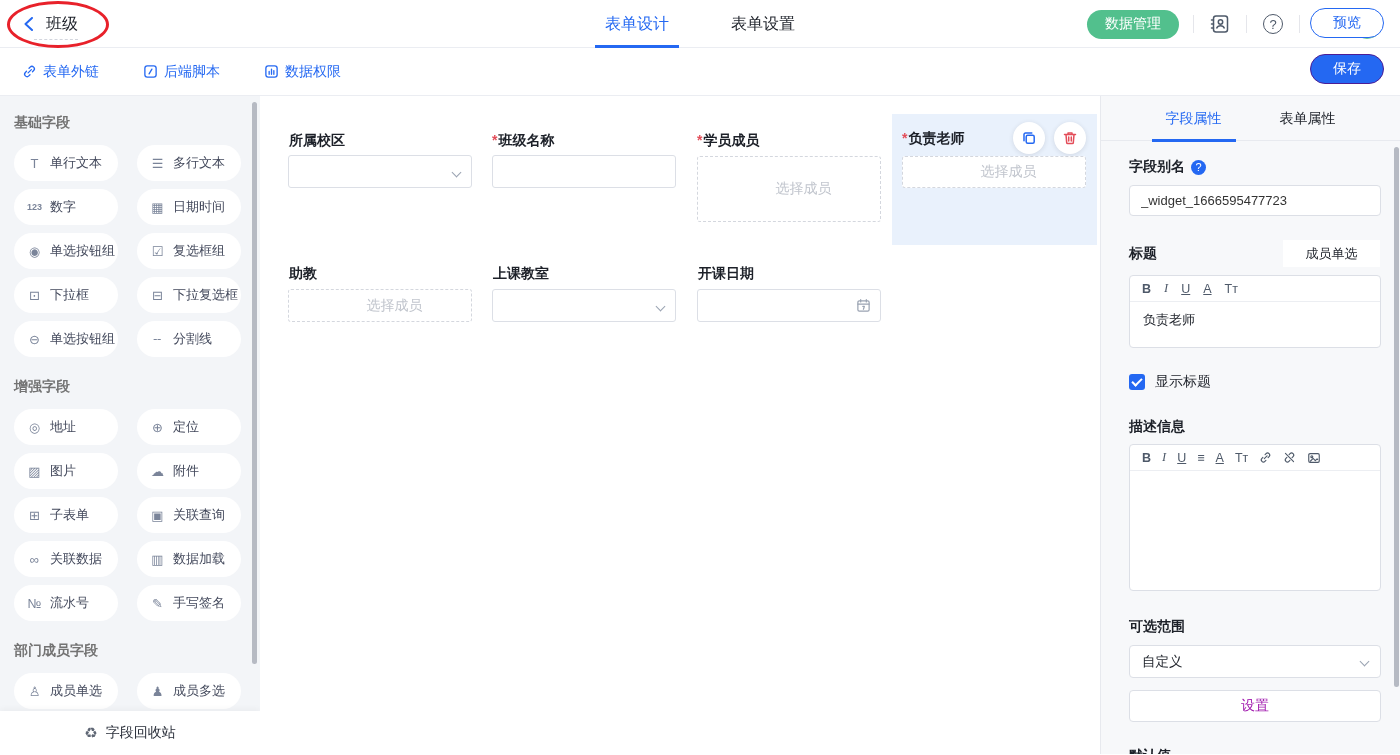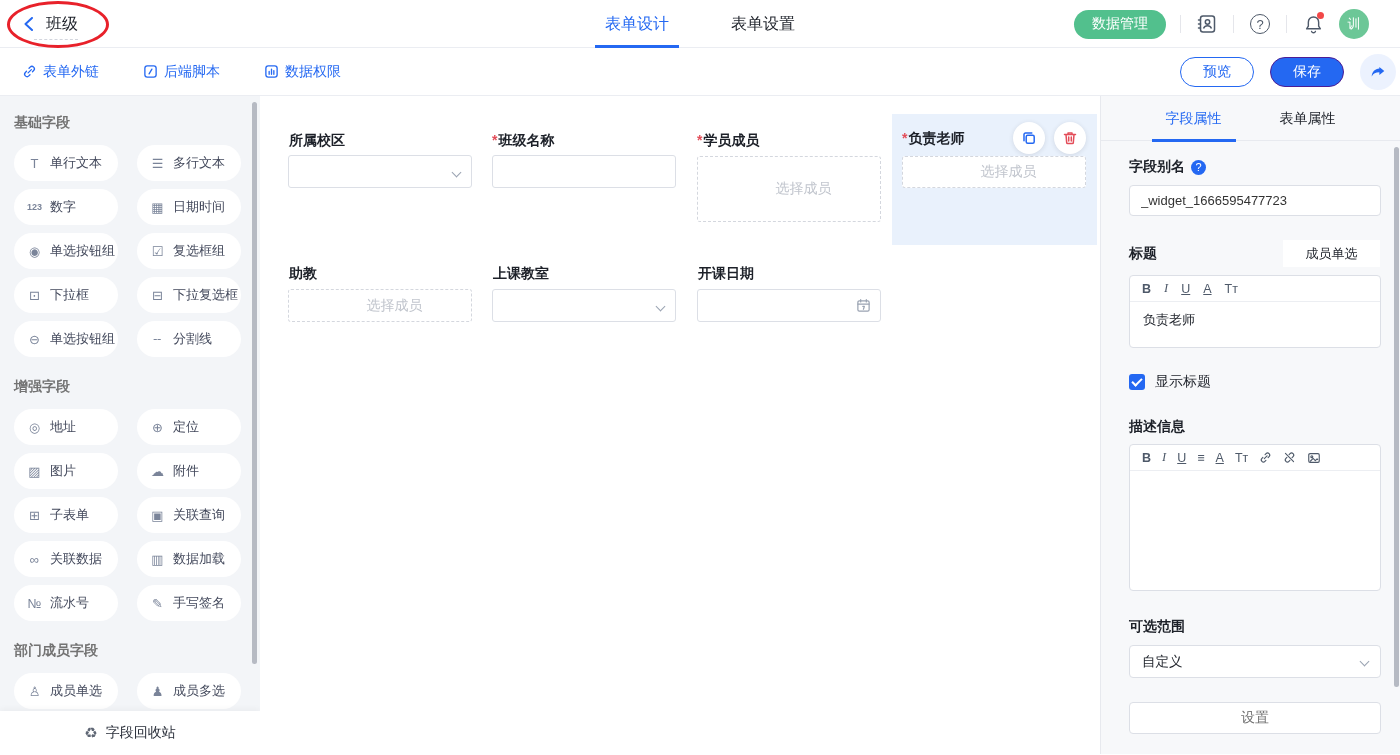--- a/index.html
+++ b/index.html
@@ -9,33 +9,33 @@
   
   .header { position:relative; height:48px; background:#fff; border-bottom:1px solid #ebedf2; }
   .back { position:absolute; left:22px; top:0; height:48px; display:flex; align-items:center; gap:10px; cursor:pointer; }
   .back-title { font-size:16px; color:#1d2129; }
   .back-underline { position:absolute; left:34px; top:39px; width:44px; border-bottom:1px dashed #d3d6de; }
   .annotation { position:absolute; left:7px; top:1px; width:102px; height:47px; border:3px solid #e8212a; border-radius:50%; pointer-events:none; z-index:9; }
   .hdr-tabs { position:absolute; left:50%; top:0; transform:translateX(-50%); height:48px; display:flex; gap:50px; }
   .hdr-tab { height:48px; display:flex; align-items:center; padding:0 6px; font-size:16px; color:#1d2129; cursor:pointer; position:relative; }
   .hdr-tab.active { color:#2468f2; }
   .hdr-tab.active::after { content:""; position:absolute; left:-4px; right:-4px; bottom:0; height:3px; background:#2468f2; }
-  .hdr-right { position:absolute; right:31px; top:0; height:48px; display:flex; align-items:center; gap:14px; }
+  .hdr-right { position:absolute; right:18px; top:0; height:48px; display:flex; align-items:center; gap:14px; }
   .btn-green { height:29px; padding:0 18px; background:#52c08d; color:#fff; font-size:14px; border:none; border-radius:15px; cursor:pointer; }
   .vsep { width:1px; height:18px; background:#e5e6eb; }
   .hicon { width:24px; height:24px; display:flex; align-items:center; justify-content:center; cursor:pointer; position:relative; }
   .help-circle { width:20px; height:20px; border:1.6px solid #4e5969; border-radius:50%; font-size:13px; color:#4e5969; display:flex; align-items:center; justify-content:center; }
   .bell-dot { position:absolute; right:1px; top:0; width:7px; height:7px; background:#f24848; border-radius:50%; }
   .avatar { width:30px; height:30px; background:#6cc797; border-radius:50%; color:#fff; font-size:13px; display:flex; align-items:center; justify-content:center; cursor:pointer; }
 
   
   .toolbar { position:relative; height:48px; background:#fff; border-bottom:1px solid #ebedf2; display:flex; align-items:center; }
   .tb-links { display:flex; align-items:center; gap:44px; padding-left:22px; }
   .tb-link { display:flex; align-items:center; gap:6px; color:#2468f2; font-size:14px; cursor:pointer; }
-  .tb-right { position:absolute; right:4px; display:flex; align-items:center; gap:16px; }
+  .tb-right { position:absolute; right:16px; display:flex; align-items:center; gap:16px;flex-direction:column; }
   .btn-preview { height:30px; padding:0 22px; background:#fff; border:1px solid #2468f2; color:#2468f2; border-radius:16px; font-size:14px; cursor:pointer; }
   .btn-save { height:30px; padding:0 22px; background:#2468f2; border:1px solid #4c1d95; color:#fff; border-radius:16px; font-size:14px; cursor:pointer; }
   .btn-share { width:36px; height:36px; border-radius:50%; background:#ecf2fe; border:none; display:flex; align-items:center; justify-content:center; cursor:pointer; }
 
   
   .body { display:flex; height:658px; }
 
   
   .sidebar { position:relative; width:260px; background:#f3f5f8; overflow:hidden; flex:none; }
   .sec-title { margin:18px 0 0 14px; font-size:14px; font-weight:700; color:#737373;font-family:Liberation Serif, serif; }
@@ -81,21 +81,21 @@
   .ed-toolbar { height:26px; border-bottom:1px solid #eceef2; display:flex; align-items:center; gap:13px; padding:0 12px; color:#4e5969; font-size:12.5px; }
   .tbb { cursor:pointer; } .tbb.b{font-weight:700;} .tbb.i{font-style:italic; font-family:"Liberation Serif",serif;} .tbb.u{text-decoration:underline;} .tbb.a{text-decoration:underline;}
   .ed-content { padding:9px 13px; font-size:13px; color:#1d2129; }
   .ed-content.title-h { height:45px; }
   .ed-content.desc-h { height:119px; }
   .cbx-row { margin-top:25px; display:flex; align-items:center; gap:10px; font-size:14px; color:#1d2129; cursor:pointer; }
   .cbx { width:16px; height:16px; background:#2468f2; border-radius:3px; position:relative; }
   .cbx::after { content:""; position:absolute; left:5px; top:2px; width:4px; height:8px; border-right:2px solid #fff; border-bottom:2px solid #fff; transform:rotate(45deg); }
   .p-select { margin-top:9px; width:252px; height:33px; background:#fff; border:1px solid #dcdfe6; border-radius:4px; position:relative; display:flex; align-items:center; padding:0 12px; font-size:13.5px; color:#1d2129; cursor:pointer; }
   .p-select .chev { position:absolute; right:12px; top:12px; width:7px; height:7px; border-right:1.4px solid #9aa3b2; border-bottom:1.4px solid #9aa3b2; transform:rotate(45deg); }
-  .p-btn { margin-top:24px; width:252px; height:32px; background:#fff; border:1px solid #dcdfe6; border-radius:4px; font-size:14px; color:#737373; cursor:pointer; font-family:inherit; }
+  .p-btn { margin-top:12px; width:252px; height:32px; background:#fff; border:1px solid #dcdfe6; border-radius:4px; font-size:14px; color:#a21caf; cursor:pointer; font-family:inherit; }
   .p-partial { margin-top:25px; height:8px; overflow:hidden; font-size:14px; font-weight:600; color:#1d2129; }
   .pn-scroll { position:absolute; right:1px; top:51px; width:5px; height:540px; background:#b6bac3; border-radius:3px; }
 
   svg { display:block; }
 </style>
 </head>
 <body>
 
 <div class="header">
   <div class="back">

